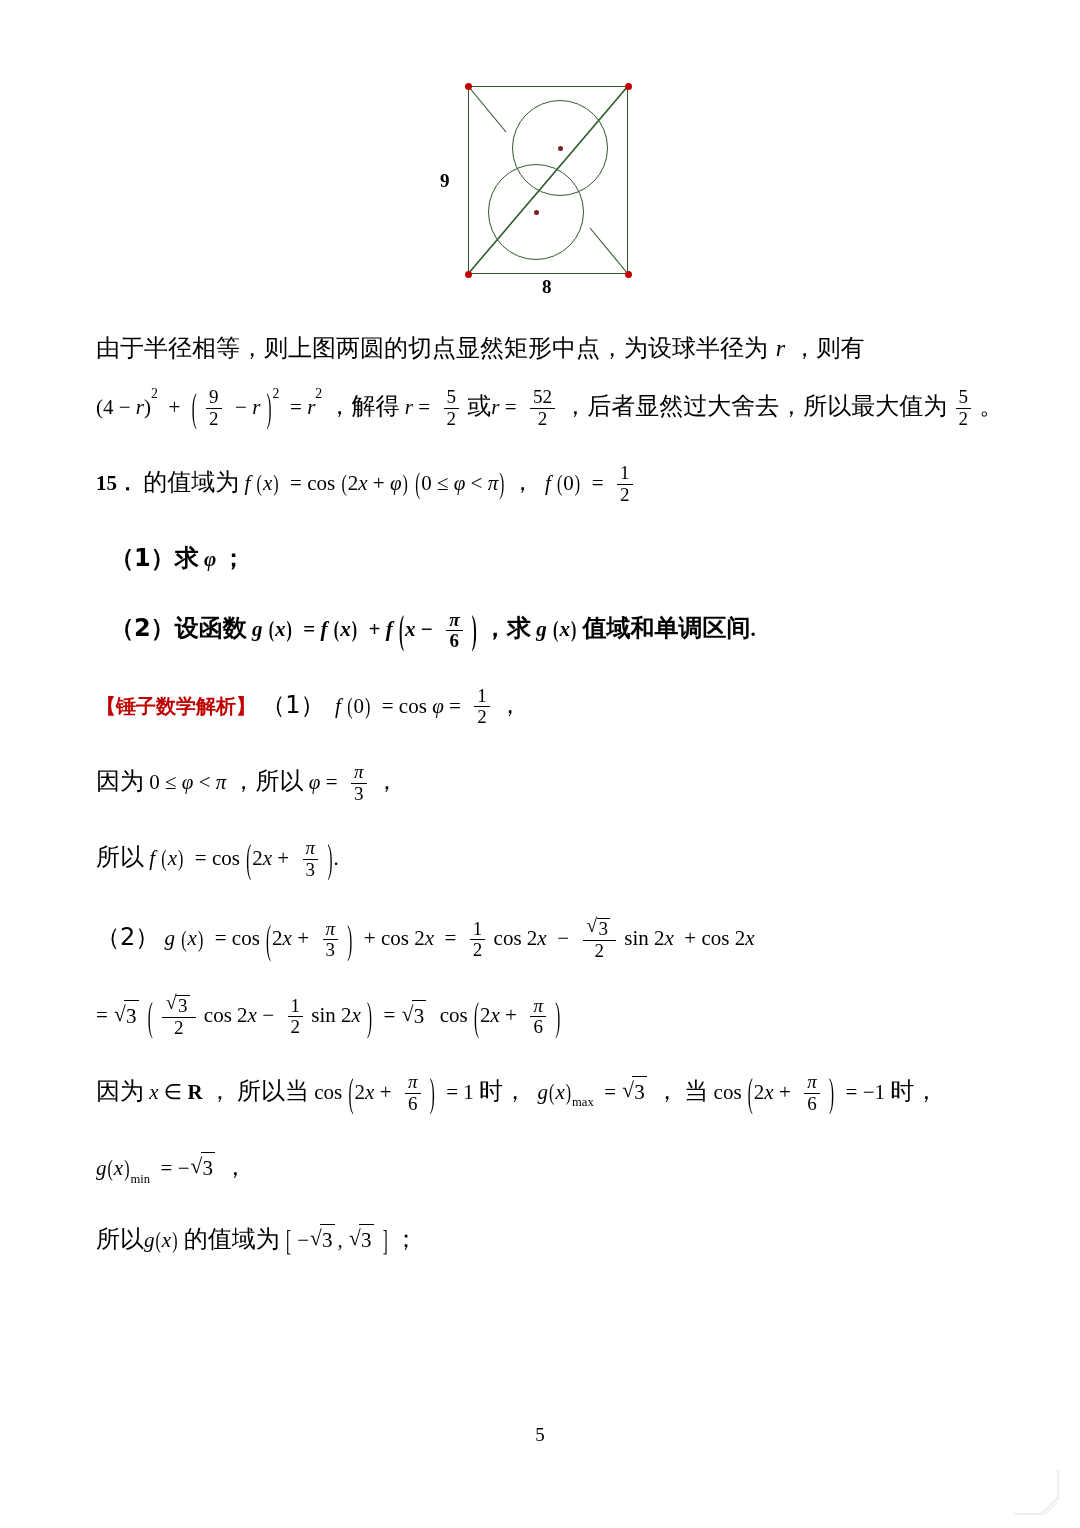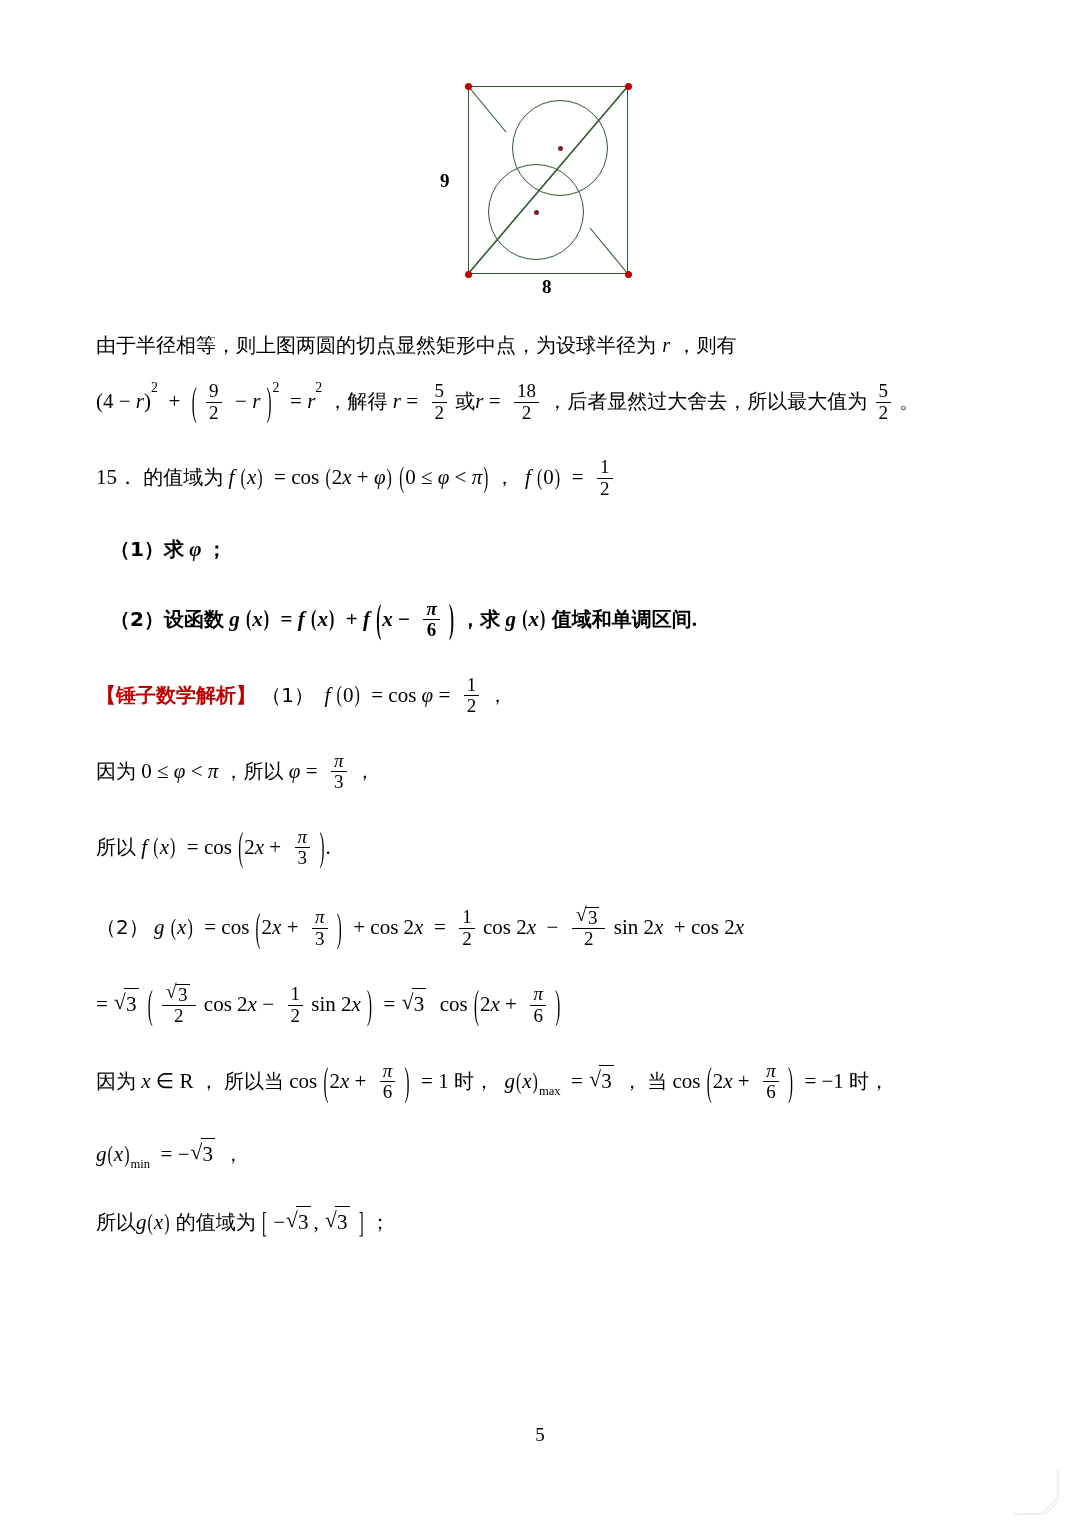--- a/index.html
+++ b/index.html
@@ -117,24 +117,24 @@
     width: 900px;
   }
   .line {
     font-size: 21px;
     line-height: 1.5;
     margin: 0 0 22px 0;
     white-space: nowrap;
   }
   .line.gap-lg { margin-bottom: 34px; }
   .indent { padding-left: 14px; font-weight: bold; }
-  .cn { font-family: "DejaVu Sans", "Liberation Sans", sans-serif; font-size: 20px; }
+  .cn { font-family: "DejaVu Sans", "Liberation Sans", sans-serif; font-size: 24px; }
   .mi { font-style: italic; font-family: "Liberation Serif", serif; }
   .mn { font-family: "Liberation Serif", serif; }
-  .bold { font-weight: normal; }
+  .bold { font-weight: bold; }
   .red-note {
     color: #c00000;
     font-weight: bold;
     font-family: "DejaVu Sans", "Liberation Sans", sans-serif;
     font-size: 20px;
   }
 
   
   .frac {
     display: inline-block;
@@ -266,21 +266,21 @@
       <span class="mn">(4</span><span class="mn">&nbsp;−&nbsp;</span><span class="mi">r</span><span class="mn">)</span><sup class="exp">2</sup>
       <span class="mn">&nbsp;+&nbsp;</span>
       <span class="pbig2">(</span>
       <span class="frac"><span class="num">9</span><span class="den">2</span></span>
       <span class="mn">&nbsp;−&nbsp;</span><span class="mi">r</span>
       <span class="pbig2">)</span><sup class="exp">2</sup>
       <span class="mn">&nbsp;=&nbsp;</span><span class="mi">r</span><sup class="exp">2</sup>
       <span class="cn">，解得</span>&nbsp;<span class="mi">r</span><span class="mn">&nbsp;=&nbsp;</span>
       <span class="frac"><span class="num">5</span><span class="den">2</span></span>
       <span class="cn">或</span><span class="mi">r</span><span class="mn">&nbsp;=&nbsp;</span>
-      <span class="frac"><span class="num">18</span><span class="den">2</span></span>
+      <span class="frac"><span class="num">52</span><span class="den">2</span></span>
       <span class="cn">，后者显然过大舍去，所以最大值为</span>
       <span class="frac"><span class="num">5</span><span class="den">2</span></span>
       <span class="cn">。</span>
     </p>
 
     <p class="line gap-lg">
       <span class="bold mn" style="font-size:21px;">15．</span>
       <span class="cn">的值域为</span>&nbsp;<span class="mi">f</span>
       <span class="pmed">(</span><span class="mi">x</span><span class="pmed">)</span>
       <span class="mn">&nbsp;=&nbsp;cos</span>

